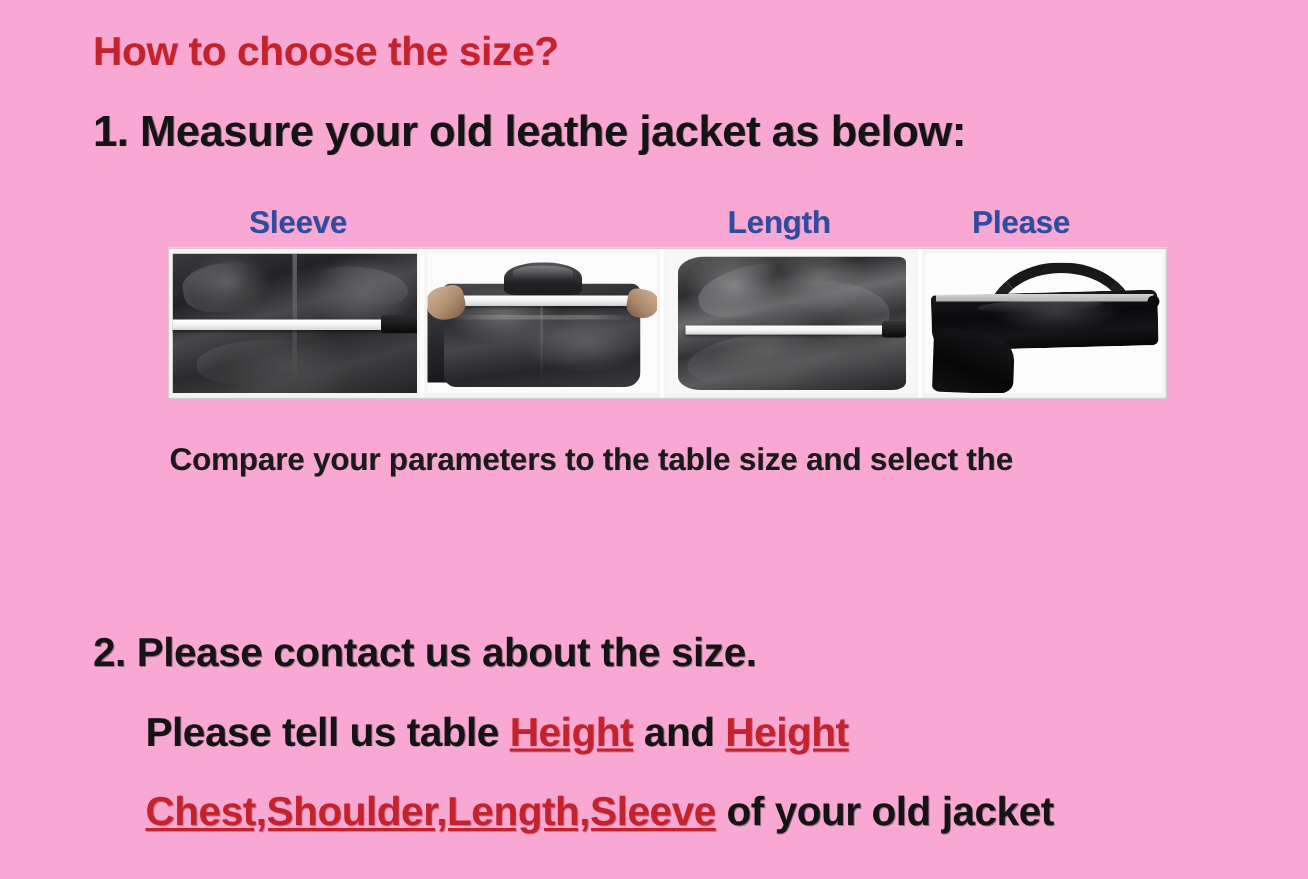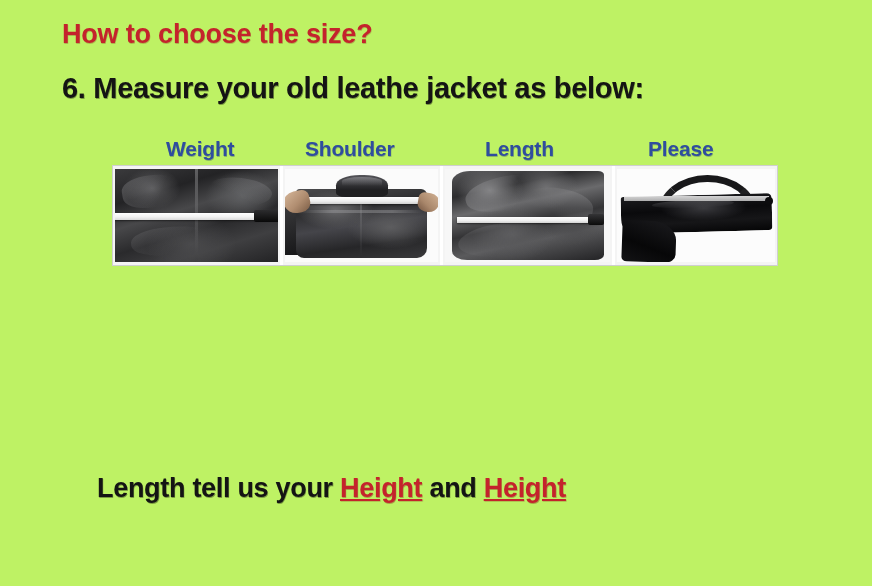--- a/index.html
+++ b/index.html
@@ -12,21 +12,21 @@
     background: #ffffff;
     font-family: "Liberation Sans", sans-serif;
     overflow: hidden;
     position: relative;
   }
 
   .page {
     position: relative;
     width: 872px;
     height: 586px;
-    background: #bef264;
+    background: #f9a8d4;
   }
 
   
   .title {
     position: absolute;
     left: 62px;
     top: 19px;
     font-size: 27px;
     font-weight: bold;
     color: #c4232c;
@@ -346,25 +346,24 @@
     text-decoration: underline;
   }
 </style>
 </head>
 <body>
 
 <div class="page">
 
   <div class="title">How to choose the size?</div>
 
-  <div class="step1">6. Measure your old leathe jacket as below:</div>
+  <div class="step1">1. Measure your old leathe jacket as below:</div>
 
   <div class="strip-labels">
-    <div class="strip-label" style="left:54px;">Weight</div>
-    <div class="strip-label" style="left:193px;">Shoulder</div>
+    <div class="strip-label" style="left:54px;">Sleeve</div>
     <div class="strip-label" style="left:373px;">Length</div>
     <div class="strip-label" style="left:536px;">Please</div>
   </div>
 
   <div class="strip">
 
     <div class="panel p1">
       <div class="panel-inner">
         <div class="cloth"></div>
         <div class="fold-a"></div>
@@ -410,20 +409,25 @@
         <div class="sleeve-body"></div>
         <div class="sleeve-hi"></div>
         <div class="sleeve-low"></div>
         <div class="tape"></div>
         <div class="cuff-dot"></div>
       </div>
     </div>
 
   </div>
 
-
+  <div class="para l1">Compare your parameters to the table size and select the</div>
+
+  <div class="step2">2. Please contact us about the size.</div>
 
   <div class="step2-sub s1">
-    <span>Length tell us your </span><span class="red">Height</span><span> and </span><span class="red">Height</span>
+    <span>Please tell us table </span><span class="red">Height</span><span> and </span><span class="red">Height</span>
   </div>
 
+  <div class="step2-sub s2">
+    <span class="red">Chest,Shoulder,Length,Sleeve</span><span> of your old jacket</span>
+  </div>
 
 </div>
 
 </body></html>

